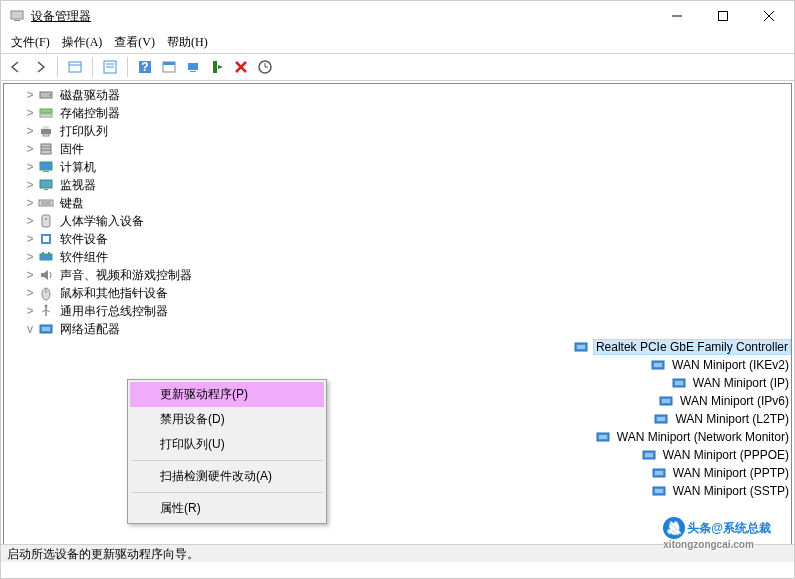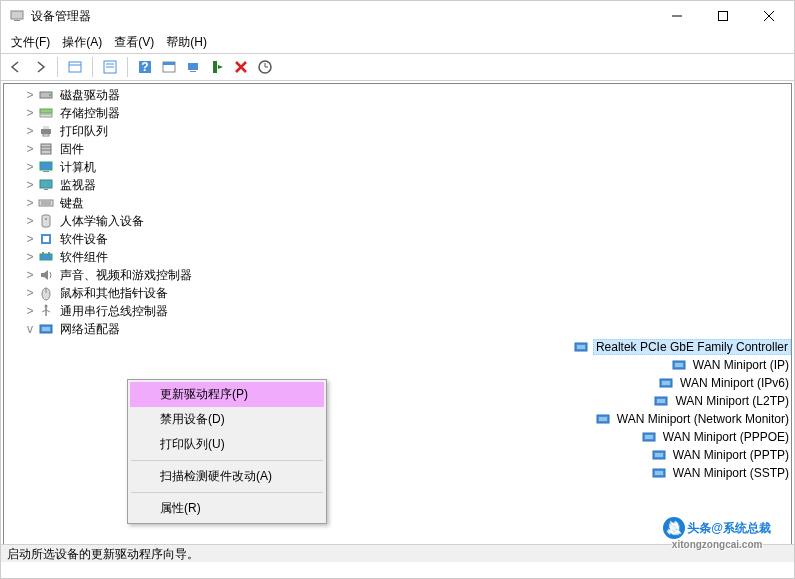--- a/index.html
+++ b/index.html
@@ -1,25 +1,25 @@
 <!DOCTYPE html>
 <html><head>
 <meta charset="utf-8">
 <style>
 * { margin: 0; padding: 0; box-sizing: border-box; font-family: "Microsoft YaHei", "Segoe UI", sans-serif; font-size: 12px; }
 body { width: 795px; height: 579px; background: #fff; border: 1px solid #ccc; position: relative; overflow: hidden; }
 
-.titlebar { height: 30px; display: flex; align-items: center; padding: 0 2px; }
+.titlebar { height: 30px; display: flex; align-items: center; padding: 0 2px; text-decoration: underline; }
 .titlebar .app-icon { width: 16px; height: 16px; margin: 0 6px; }
 .titlebar .title { flex: 1; }
 .win-controls { display: flex; }
 .win-btn { width: 46px; height: 30px; display: flex; align-items: center; justify-content: center; }
 
 .menubar { height: 22px; display: flex; align-items: center; padding: 0 4px; }
-.menu-item { padding: 2px 6px; }
+.menu-item { padding: 2px 6px; font-family: Liberation Serif, serif; }
 
 .toolbar { height: 28px; border-top: 1px solid #d0d0d0; border-bottom: 1px solid #d0d0d0; display: flex; align-items: center; padding: 0 4px; gap: 2px; }
 .tb-sep { width: 1px; height: 20px; background: #d0d0d0; margin: 0 4px; }
 .tb-btn { width: 22px; height: 22px; display: flex; align-items: center; justify-content: center; border: 1px solid transparent; }
 
 .content { position: absolute; top: 82px; bottom: 20px; left: 2px; right: 2px; border: 1px solid #828790; overflow-y: scroll; background: #fff; }
 .tree { padding: 2px 0; }
 .node { display: flex; align-items: center; height: 18px; padding: 1px 0; white-space: nowrap; }
 .toggle { width: 16px; text-align: center; color: #888; cursor: pointer; }
 .node-icon { width: 16px; height: 16px; margin-right: 4px; flex-shrink: 0; }
@@ -31,21 +31,21 @@
 
 .ctx-menu { position: absolute; background: #f0f0f0; border: 1px solid #a0a0a0; box-shadow: 2px 2px 4px rgba(0,0,0,0.25); padding: 2px; z-index: 100; }
 .ctx-item { padding: 4px 60px 4px 30px; white-space: nowrap; }
 .ctx-item.hl { background: #f0abfc; }
 .ctx-sep { height: 1px; background: #d0d0d0; margin: 3px 1px; }
 
 .statusbar { position: absolute; bottom: 16px; left: 0; right: 0; height: 18px; padding: 1px 6px; background: #f0f0f0; border-top: 1px solid #d0d0d0; }
 
 .watermark { position: absolute; right: 23px; bottom: 28px; font-size: 14px; color: #1e7fd6; text-shadow: 1px 1px 1px #fff, -1px -1px 1px #fff; font-weight: bold; z-index: 200; }
 .watermark .badge { display: inline-flex; width: 22px; height: 22px; border-radius: 50%; background: #1e7fd6; color: #fff; align-items: center; justify-content: center; margin-right: 2px; font-size: 12px; }
-.watermark .sub { display: block; font-size: 10px; color: #888; text-align: center; }
+.watermark .sub { display: block; font-size: 10px; color: #888; text-align: left; }
 
 
 .content::-webkit-scrollbar { width: 17px; }
 .content::-webkit-scrollbar-track { background: #f0f0f0; }
 .content::-webkit-scrollbar-thumb { background: #c0c0c0; border: 1px solid #a0a0a0; }
 
 svg { display: block; }
 </style>
 </head>
 <body>
@@ -297,20 +297,29 @@
         <span class="label">网络适配器</span>
       </div>
       <div class="node lvl1 sel">
         <span class="node-icon">
           <svg viewBox="0 0 16 16">
             <rect x="2" y="4" width="12" height="8" fill="#4a90d9" stroke="#2a70b9"></rect>
             <rect x="4" y="6" width="8" height="4" fill="#8fc4f0"></rect>
           </svg>
         </span>
         <span class="label">Realtek PCIe GbE Family Controller</span>
+      </div>
+      <div class="node lvl1">
+        <span class="node-icon">
+          <svg viewBox="0 0 16 16">
+            <rect x="2" y="4" width="12" height="8" fill="#4a90d9" stroke="#2a70b9"></rect>
+            <rect x="4" y="6" width="8" height="4" fill="#8fc4f0"></rect>
+          </svg>
+        </span>
+        <span class="label">WAN Miniport (IKEv2)</span>
       </div>
       <div class="node lvl1">
         <span class="node-icon">
           <svg viewBox="0 0 16 16">
             <rect x="2" y="4" width="12" height="8" fill="#4a90d9" stroke="#2a70b9"></rect>
             <rect x="4" y="6" width="8" height="4" fill="#8fc4f0"></rect>
           </svg>
         </span>
         <span class="label">WAN Miniport (IP)</span>
       </div>

